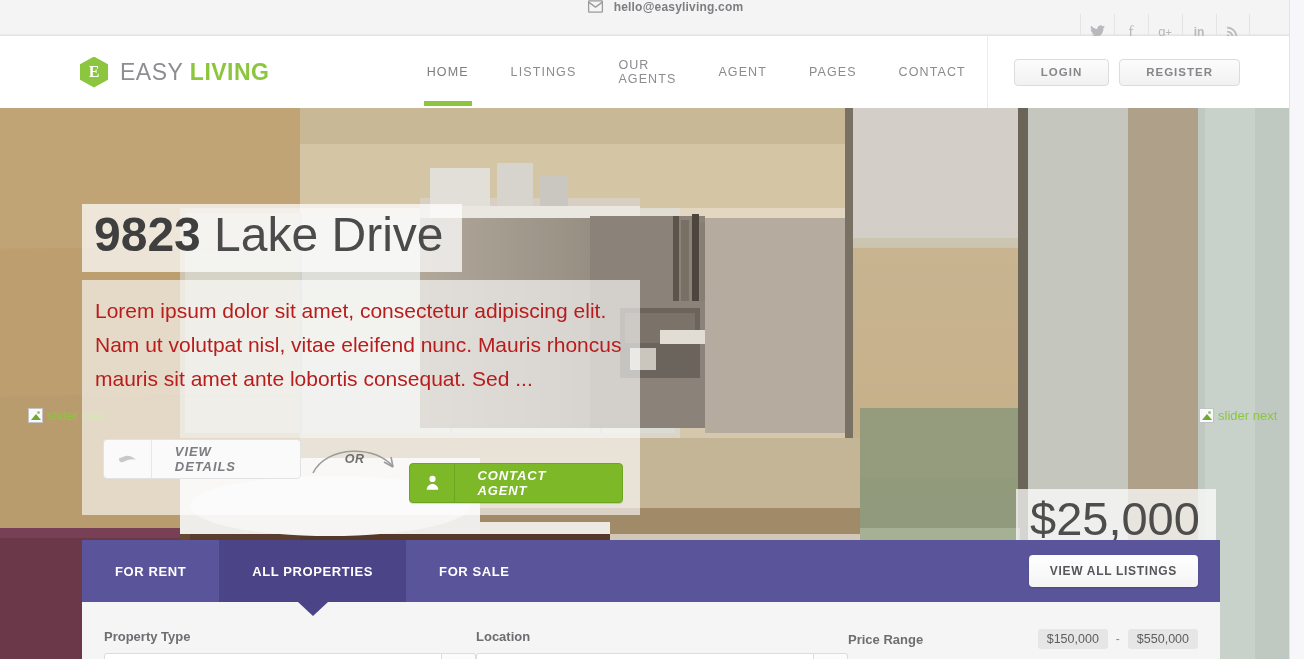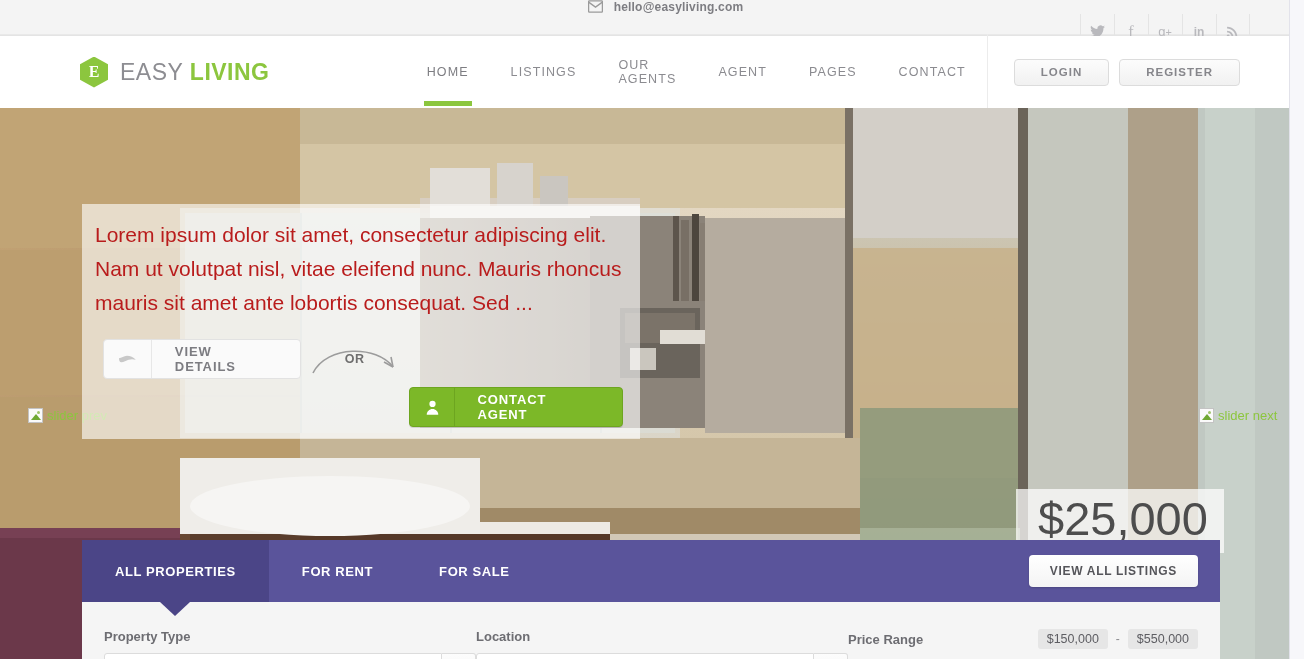--- a/index.html
+++ b/index.html
@@ -98,21 +98,21 @@
   .title-panel {
     background: rgba(255,255,255,.72); display: inline-block;
     padding: 3px 18px 8px 12px; margin-bottom: 8px;
   }
   .title-panel h1 { font-size: 48px; line-height: 1.18; font-weight: normal; color: #4b4b4b; white-space: nowrap; }
   .title-panel h1 b { font-weight: bold; color: #3f3f3f; }
   .desc-panel {
     background: rgba(255,255,255,.62); padding: 14px 17px 12px 13px; width: 558px;
   }
   .desc-panel p { font-size: 21px; line-height: 1.62; color: #b91c1c; }
-  .cta-row { display: flex; margin-top: 19px; padding-left: 8px; }
+  .cta-row { display: flex; align-items: center; margin-top: 19px; padding-left: 8px; font-style: italic; }
   .btn-view {
     height: 40px; display: flex; align-items: center;
     background: #fafafa; border: 1px solid #e2e2e2; border-radius: 4px; overflow: hidden;
   }
   .btn-view .icobox {
     width: 48px; height: 38px; display:flex;align-items:center;justify-content:center;
     border-right: 1px solid #e7e7e7; color: #c3c3c3;
   }
   .btn-view .lbl { padding: 0 23px; font-size: 13px; font-weight: bold; color: #7c7c81; letter-spacing: .9px; }
   .or-sep { position: relative; width: 108px; display:flex; align-items:center; justify-content:center; height:40px; }
@@ -125,21 +125,21 @@
     margin-top: 48px;
   }
   .btn-contact .icobox {
     width: 46px; height: 38px; display:flex;align-items:center;justify-content:center;
     border-right: 1px solid #6da520; color: #fff;
   }
   .btn-contact .lbl { padding: 0 22px; font-size: 13px; font-weight: bold; color: #fff; letter-spacing: .9px; }
 
   .price-panel {
     position: absolute; left: 1016px; top: 381px;
-    background: rgba(255,255,255,.72); padding: 4px 16px 8px 22px;
+    background: rgba(255,255,255,.72); padding: 4px 16px 8px 14px;
   }
   .price-panel .price { font-size: 47px; font-weight: normal; color: #4d4d4d; line-height:1.1; white-space:nowrap; }
 
   
   .searchbox { position: absolute; left: 82px; top: 540px; width: 1138px; }
   .tabs { height: 62px; background: #5a549b; display: flex; align-items: center; position: relative; }
   .tab {
     height: 62px; display: flex; align-items: center; padding: 0 33px;
     font-size: 13px; font-weight: bold; color: #fff; letter-spacing: .6px;
   }
@@ -336,20 +336,23 @@
     <div class="slide-arrow prev">
       <span class="brokenimg"></span>
       <span>slider prev</span>
     </div>
     <div class="slide-arrow next">
       <span class="brokenimg"></span>
       <span>slider next</span>
     </div>
 
     <div class="hero-content">
+      <div class="title-panel">
+        <h1><b>9823</b><span> Lake Drive</span></h1>
+      </div>
       <div class="desc-panel">
         <p>Lorem ipsum dolor sit amet, consectetur adipiscing elit. Nam ut volutpat nisl, vitae eleifend nunc. Mauris rhoncus mauris sit amet ante lobortis consequat. Sed ...</p>
         <div class="cta-row">
           <div class="btn-view">
             <span class="icobox">
               <svg width="20" height="16" viewBox="0 0 24 20" fill="#c8c8c8">
                   <path d="M2 9c3 0 6-3 10-3 4 0 8 2 11 5-3-1-6-1-9 0-3 1-6 3-9 3-2 0-3-2-3-5z"></path>
                 </svg>
             </span>
             <span class="lbl">VIEW DETAILS</span>
@@ -374,22 +377,22 @@
       </div>
     </div>
 
     <div class="price-panel">
       <div class="price">$25,000</div>
     </div>
   </div>
 
   <div class="searchbox">
     <div class="tabs">
+      <div class="tab">FOR RENT</div>
       <div class="tab active">ALL PROPERTIES</div>
-      <div class="tab">FOR RENT</div>
       <div class="tab">FOR SALE</div>
       <div class="btn-all">VIEW ALL LISTINGS</div>
     </div>
     <div class="form">
       <div class="fgroup a">
         <span class="flabel">Property Type</span>
         <div class="selectrow">
           <div class="selectbox"></div>
           <div class="selectbtn"></div>
         </div>

